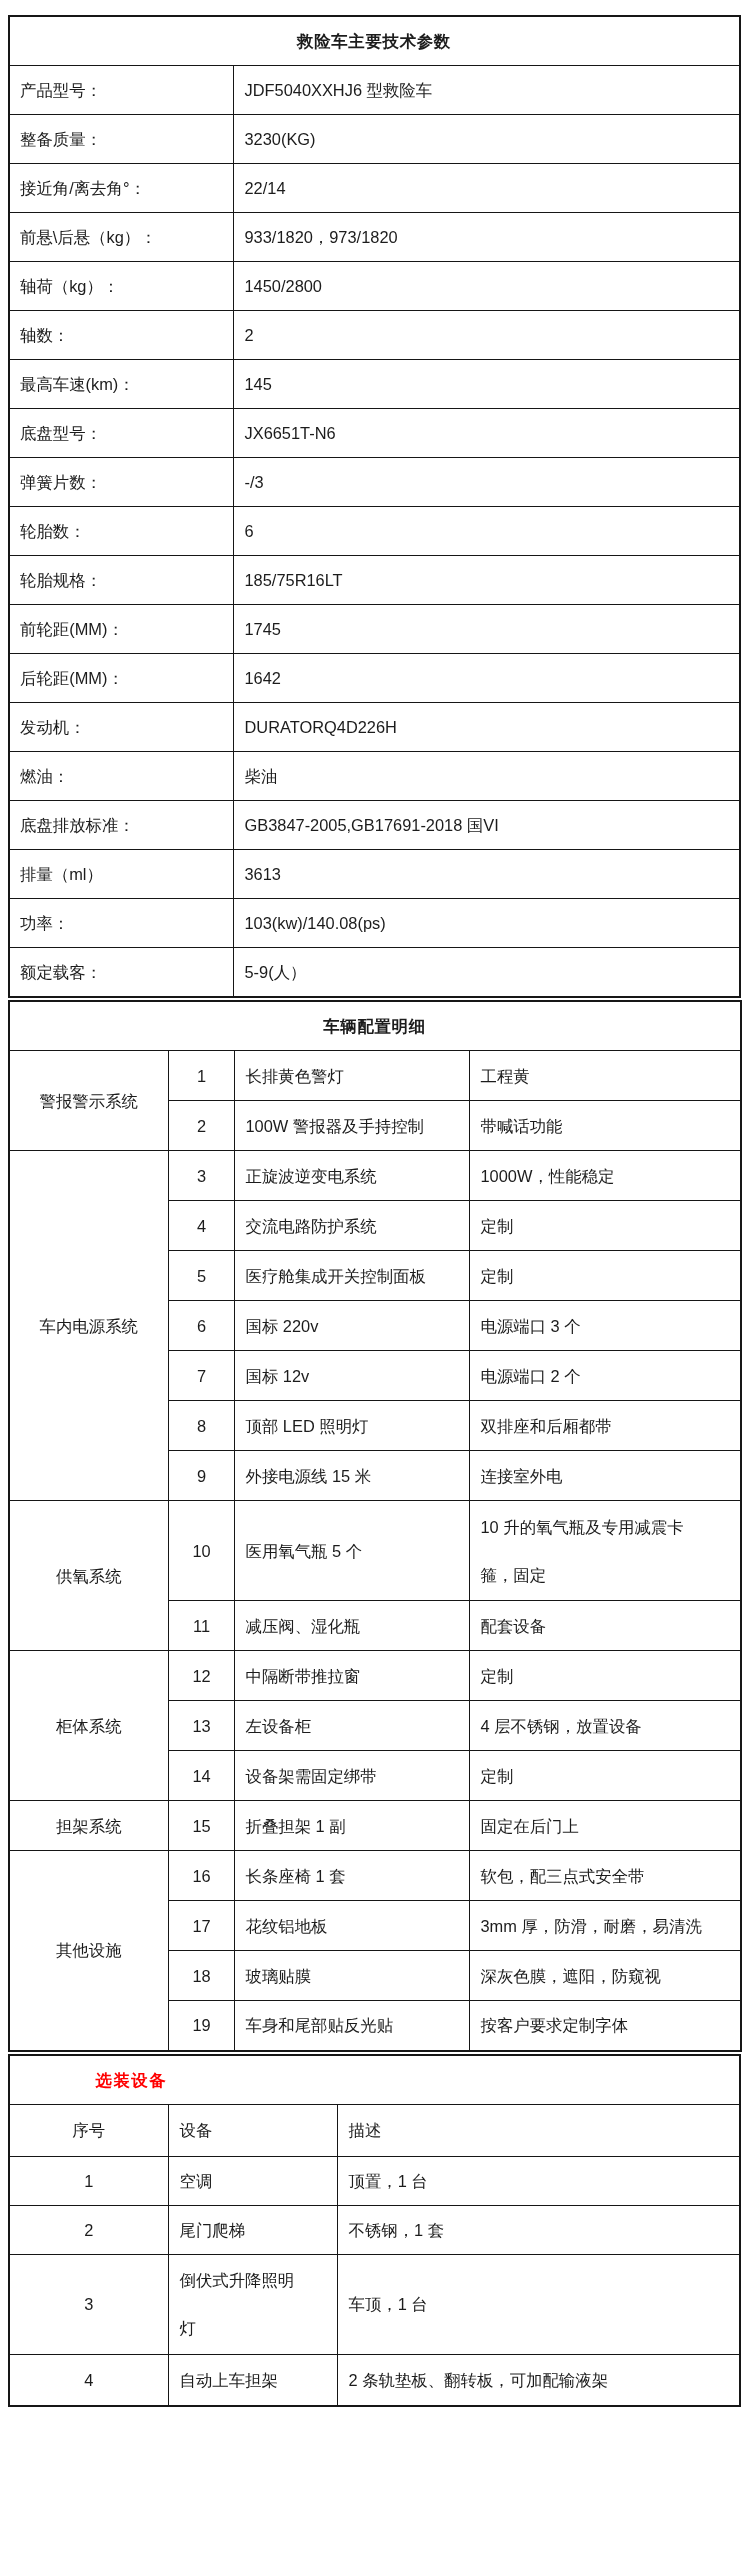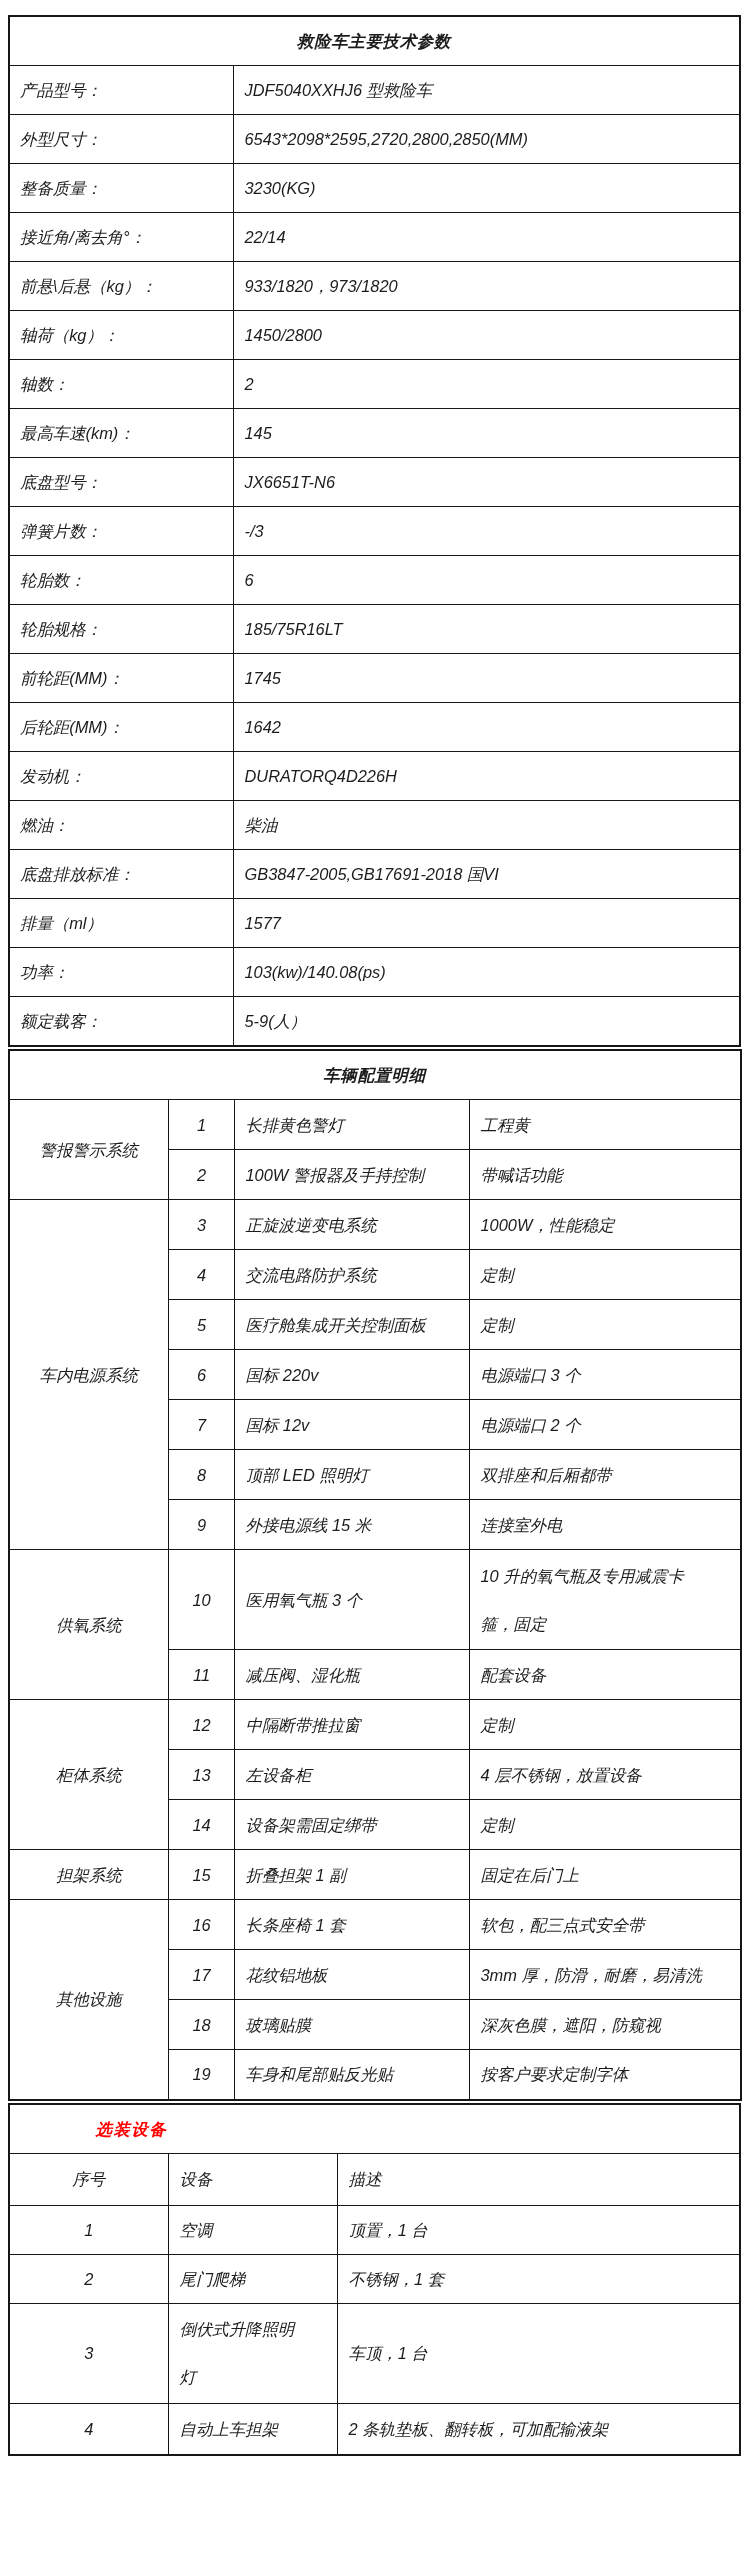--- a/index.html
+++ b/index.html
@@ -1,21 +1,21 @@
 <!DOCTYPE html>
 <html lang="zh" style="font-size:12px"><head>
 <meta charset="utf-8">
 <style>
   html,body{margin:0;padding:0;background:#ffffff;}
   body{
     width:747px;height:2576px;
     font-family:"Liberation Sans","DejaVu Sans",sans-serif;
     color:#1c1c1c;
   }
-  .page{box-sizing:border-box;width:599px;height:2576px;padding:15px 7.5px 0 7.5px;font-style:italic;}
+  .page{box-sizing:border-box;width:599px;height:2576px;padding:15px 7.5px 0 7.5px;}
   table.tbl{
     border-collapse:collapse;
     width:732px;
     table-layout:fixed;
     margin:0 0 2.2px 0;
   }
   table.tbl td{
     border:1.5px solid #161616;
     font-size:16.4px;
     vertical-align:middle;
@@ -73,24 +73,20 @@
       </colgroup>
     <tbody>
       <tr class="title-row">
         <td colspan="2" class="section-title">救险车主要技术参数</td>
       </tr>
       <tr>
           <td class="lbl">产品型号：</td>
           <td class="val">JDF5040XXHJ6 型救险车</td>
         </tr>
       <tr>
-          <td class="lbl">外型尺寸：</td>
-          <td class="val">6543*2098*2595,2720,2800,2850(MM)</td>
-        </tr>
-      <tr>
           <td class="lbl">整备质量：</td>
           <td class="val">3230(KG)</td>
         </tr>
       <tr>
           <td class="lbl">接近角/离去角°：</td>
           <td class="val">22/14</td>
         </tr>
       <tr>
           <td class="lbl">前悬\后悬（kg）：</td>
           <td class="val">933/1820，973/1820</td>
@@ -138,21 +134,21 @@
       <tr>
           <td class="lbl">燃油：</td>
           <td class="val">柴油</td>
         </tr>
       <tr>
           <td class="lbl">底盘排放标准：</td>
           <td class="val">GB3847-2005,GB17691-2018 国VI</td>
         </tr>
       <tr>
           <td class="lbl">排量（ml）</td>
-          <td class="val">1577</td>
+          <td class="val">3613</td>
         </tr>
       <tr>
           <td class="lbl">功率：</td>
           <td class="val">103(kw)/140.08(ps)</td>
         </tr>
       <tr>
           <td class="lbl">额定载客：</td>
           <td class="val">5-9(人）</td>
         </tr>
     </tbody>
@@ -215,21 +211,21 @@
       </tr>
       <tr>
         <td class="num">9</td>
         <td class="item">外接电源线 15 米</td>
         <td class="desc">连接室外电</td>
       </tr>
 
       <tr class="tall">
         <td class="cat" rowspan="2">供氧系统</td>
         <td class="num">10</td>
-        <td class="item">医用氧气瓶 3 个</td>
+        <td class="item">医用氧气瓶 5 个</td>
         <td class="desc">10 升的氧气瓶及专用减震卡
 箍，固定</td>
       </tr>
       <tr>
         <td class="num">11</td>
         <td class="item">减压阀、湿化瓶</td>
         <td class="desc">配套设备</td>
       </tr>
 
       <tr>

